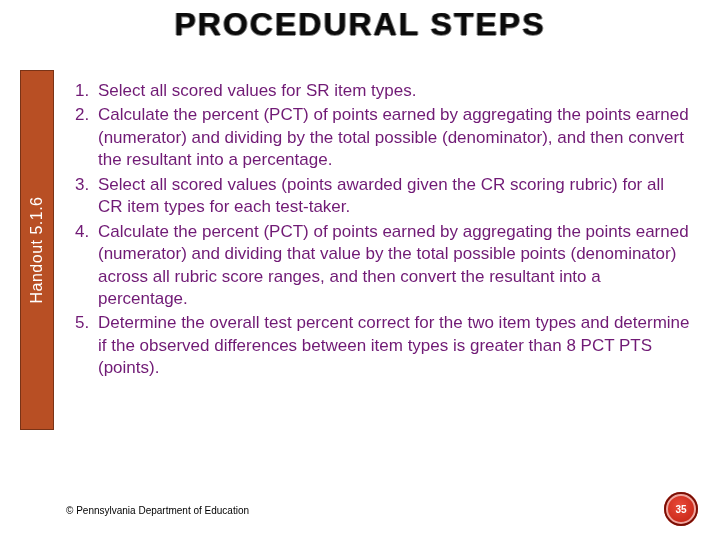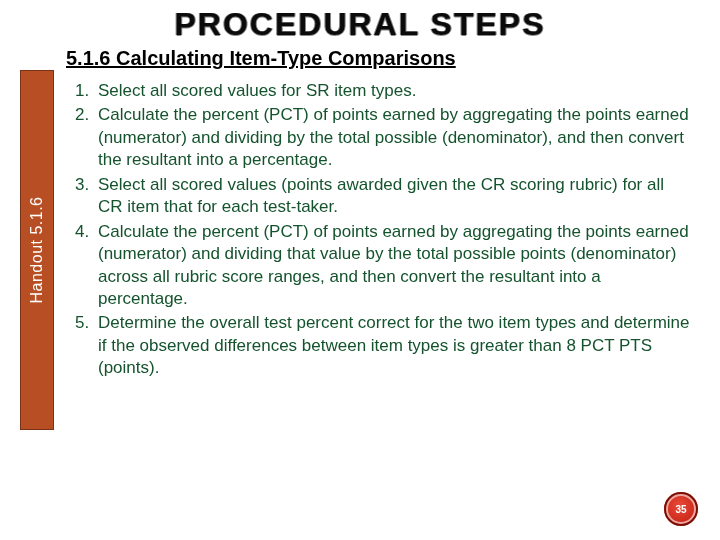--- a/index.html
+++ b/index.html
@@ -60,21 +60,21 @@
     text-decoration: underline;
     color: #000000;
   }
   .steps {
     position: absolute;
     left: 66px;
     top: 80px;
     right: 28px;
     font-size: 17px;
     line-height: 1.32;
-    color: #14532d;
+    color: #701a75;
   }
   .steps ol {
     margin: 0;
     padding-left: 28px;
   }
   .steps li {
     margin-bottom: 2px;
     padding-left: 4px;
   }
   .copyright {
@@ -105,28 +105,28 @@
 <body>
 
 <div class="slide">
 
   <div class="title">PROCEDURAL STEPS</div>
 
   <div class="sidebar">
     <div class="sidebar-label">Handout 5.1.6</div>
   </div>
 
-  <div class="section-heading">5.1.6 Calculating Item-Type Comparisons</div>
 
   <div class="steps">
     <ol>
       <li>Select all scored values for SR item types.</li>
       <li>Calculate the percent (PCT) of points earned by aggregating the points earned (numerator) and dividing by the total possible (denominator), and then convert the resultant into a percentage.</li>
-      <li>Select all scored values (points awarded given the CR scoring rubric) for all CR item that for each test-taker.</li>
+      <li>Select all scored values (points awarded given the CR scoring rubric) for all CR item types for each test-taker.</li>
       <li>Calculate the percent (PCT) of points earned by aggregating the points earned (numerator) and dividing that value by the total possible points (denominator) across all rubric score ranges, and then convert the resultant into a percentage.</li>
       <li>Determine the overall test percent correct for the two item types and determine if the observed differences between item types is greater than 8 PCT PTS (points).</li>
     </ol>
   </div>
 
+  <div class="copyright">© Pennsylvania Department of Education</div>
 
   <div class="slide-number">35</div>
 
 </div>
 
 </body></html>

